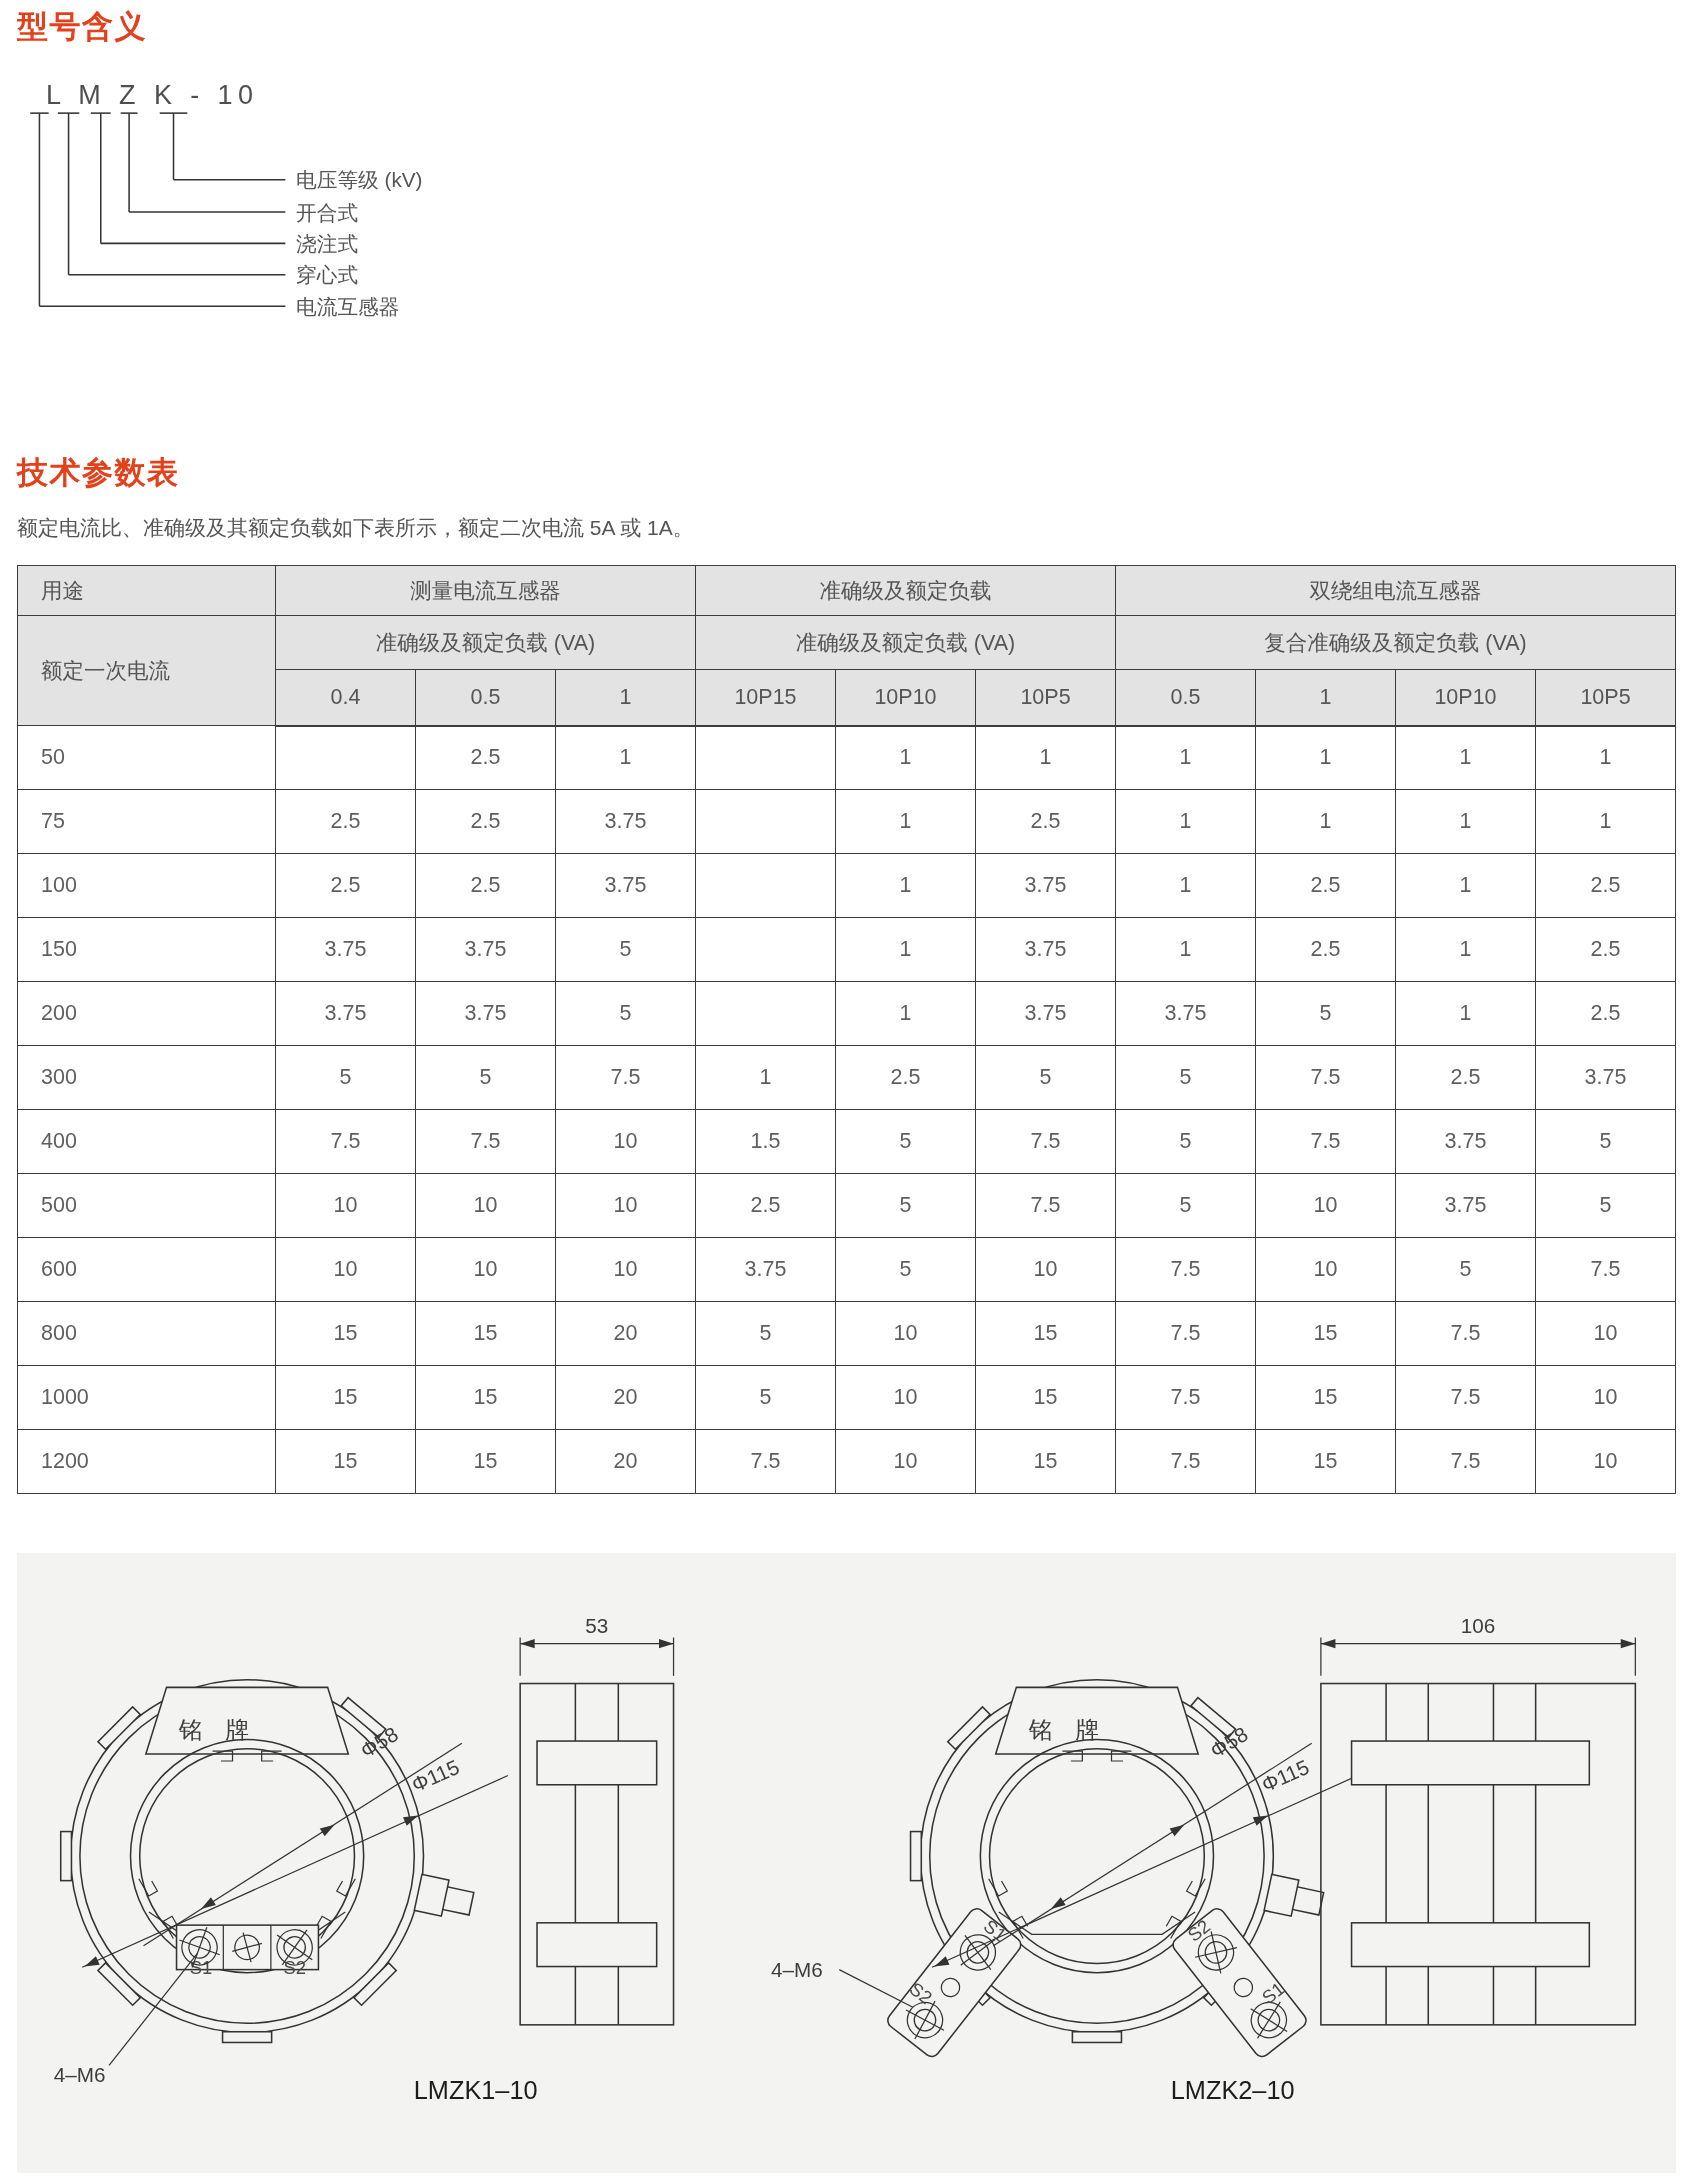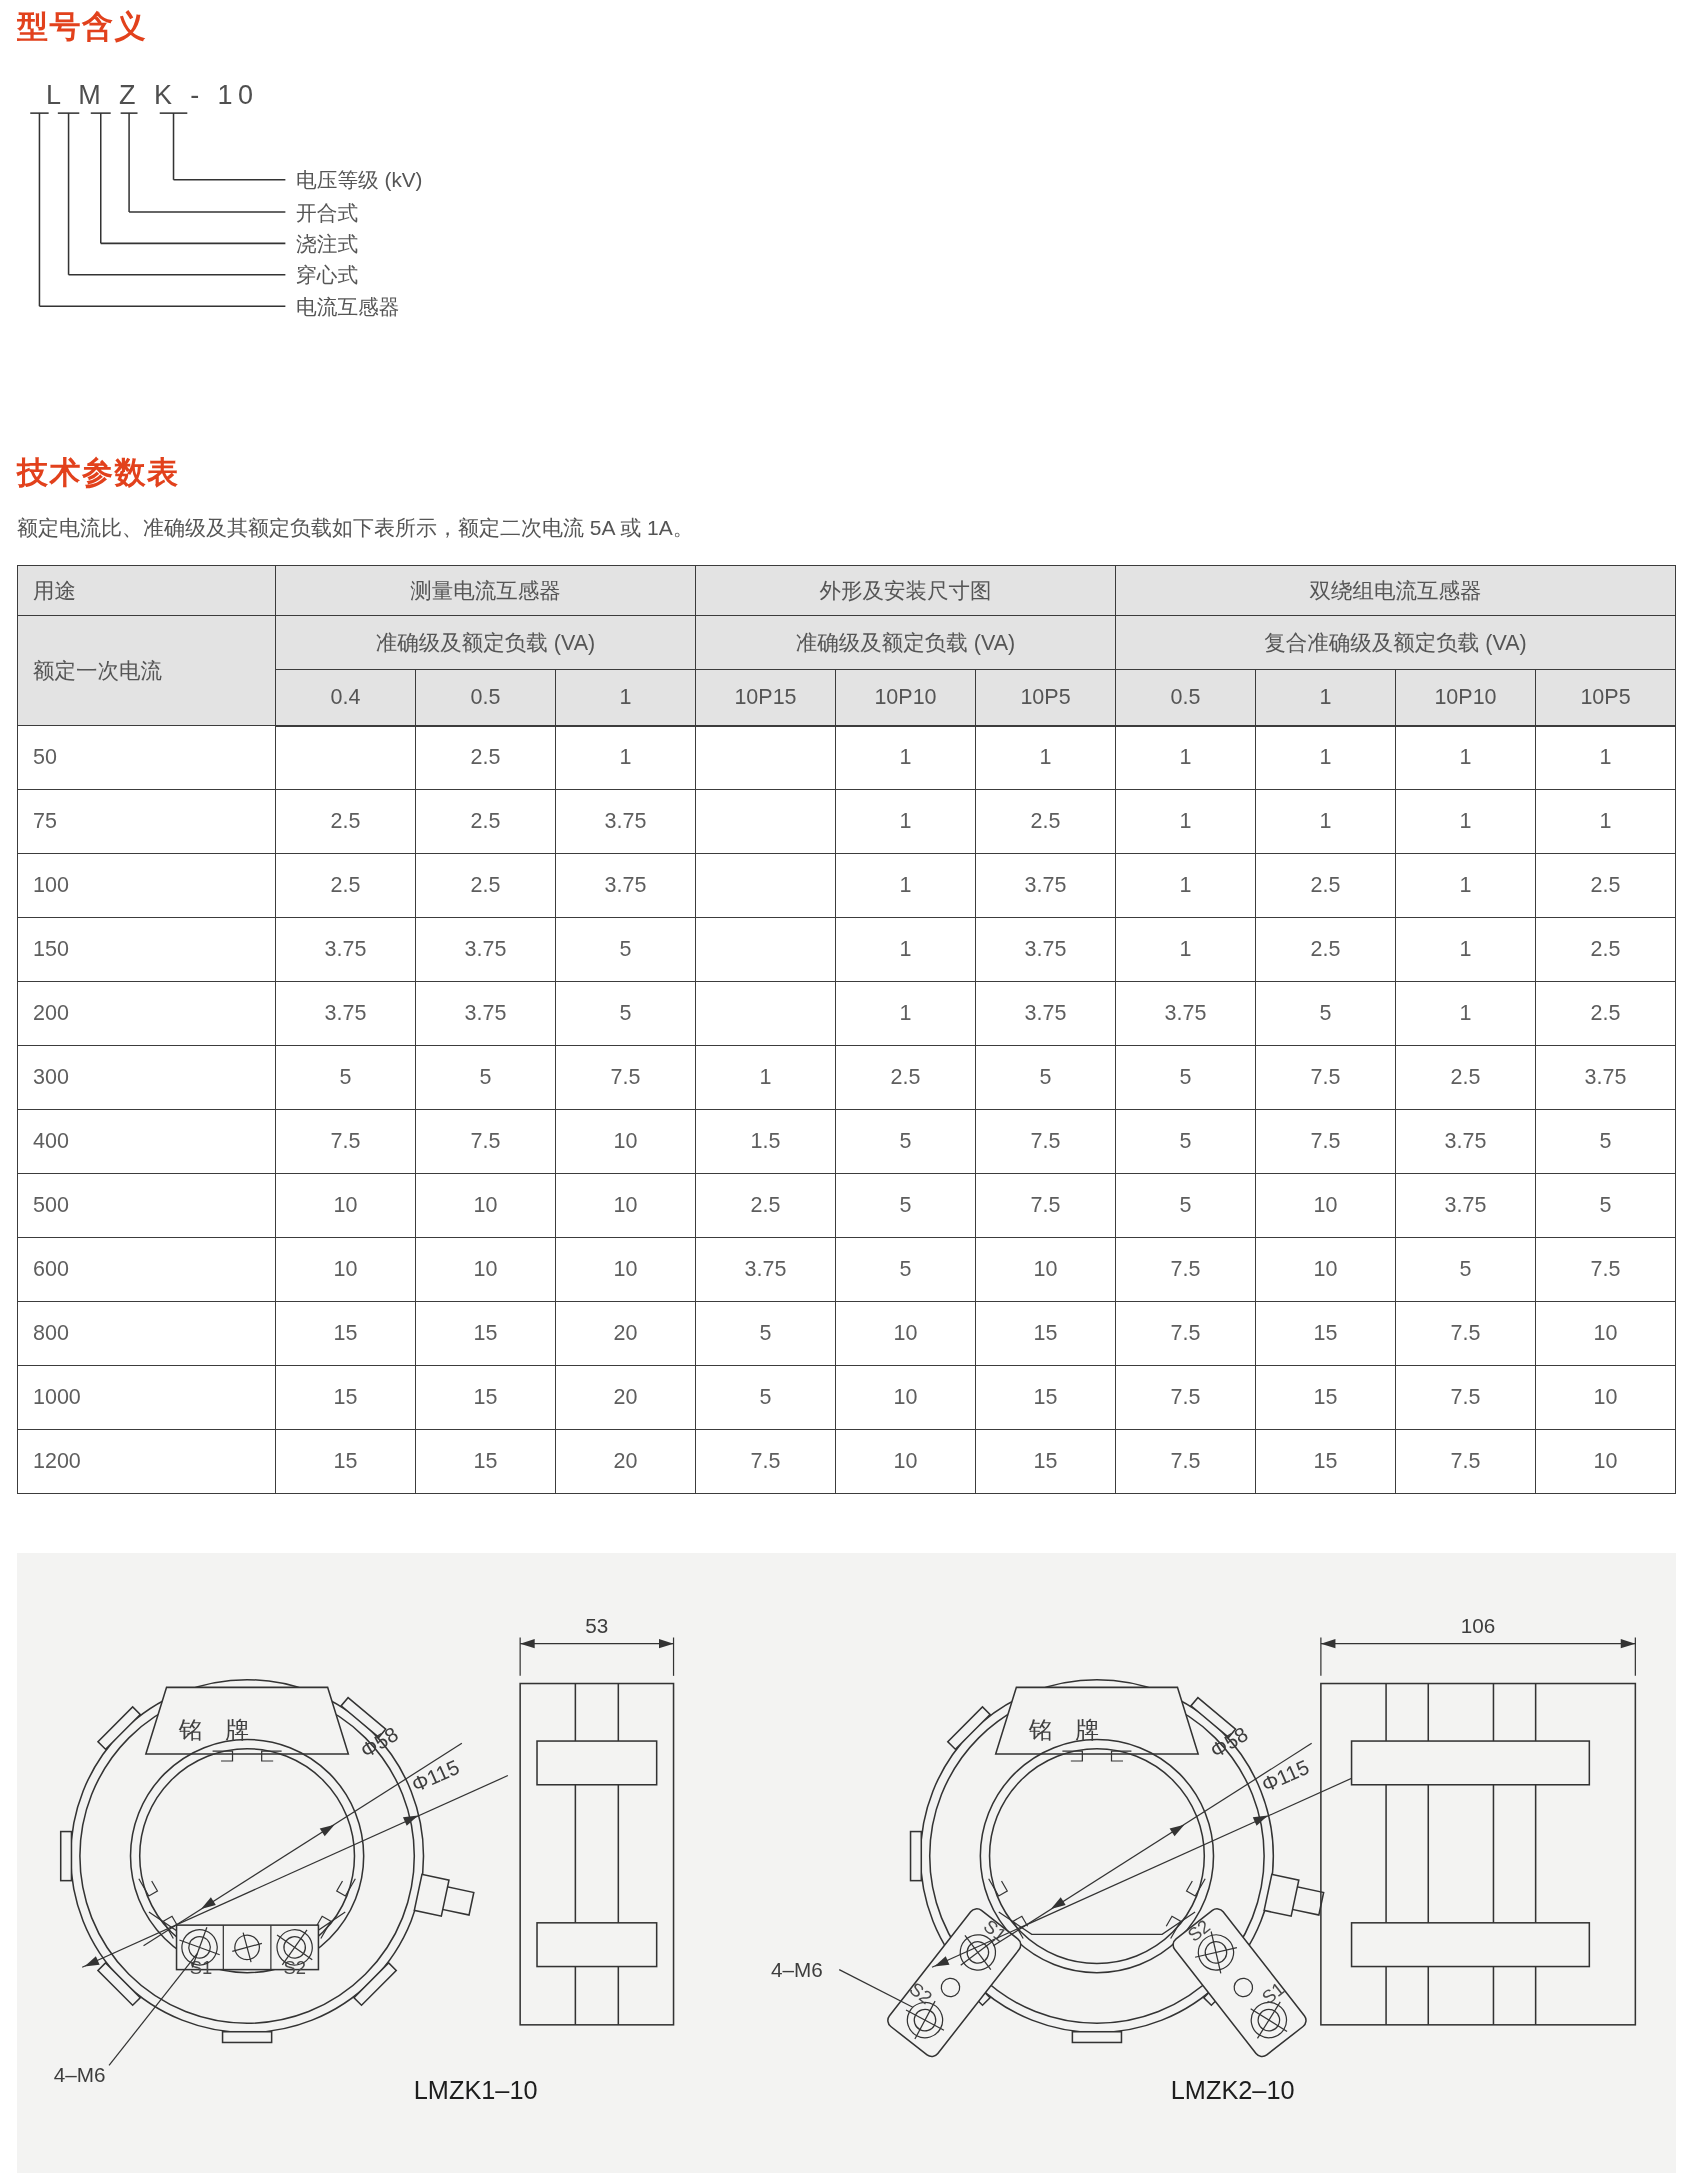--- a/index.html
+++ b/index.html
@@ -20,21 +20,21 @@
   .model-diagram{position:absolute; left:0; top:107px;}
   .model-diagram text{font-family:"Liberation Sans",sans-serif; font-size:27px; fill:var(--txt);}
   .note{position:absolute; left:17px; top:514px; font-size:21px; color:var(--txt); white-space:nowrap;}
   table.params{position:absolute; left:17px; top:565px; width:1659px;
         border-collapse:collapse; table-layout:fixed; border:1.5px solid var(--bd);
         font-size:21.5px; color:var(--tbl-txt);}
   table.params td{border:0.8px solid var(--bd); border-top-width:1.5px; border-bottom-width:1.5px;
         text-align:center; vertical-align:middle; overflow:hidden; white-space:nowrap;}
   table.params thead td{background:var(--hbg); color:#555;}
   table.params .gb{border-left-width:1.5px;}
-  table.params .cfirst{text-align:left; padding-left:15px;}
+  table.params .cfirst{text-align:left; padding-left:23px;}
   tr.hr1{height:50px;} tr.hr2{height:54px;} tr.hr3{height:56px;}
   tr.hr3 td{border-bottom-width:2.3px;}
   tr.dr{height:64px; background:#fff;}
   .panel{position:absolute; left:17px; top:1553px; width:1659px; height:620px; background:var(--panel);}
   svg.drawings{display:block; width:1659px; height:620px;}
   .ln{fill:none; stroke:var(--ln); stroke-width:2px;}
   .lnt{fill:none; stroke:var(--ln); stroke-width:1.6px;}
   .fb{fill:var(--panel); stroke:var(--ln); stroke-width:2px;}
   .dtx{font-family:"Liberation Sans",sans-serif; font-size:27px; fill:#3d3d3d;}
   .stx{font-family:"Liberation Sans",sans-serif; font-size:24px; fill:#4a4a4a;}
@@ -85,21 +85,21 @@
 
   <table class="params">
     <colgroup>
       <col style="width:258px">
       <col span="10">
     </colgroup>
     <thead>
       <tr class="hr1">
         <td class="cfirst">用途</td>
         <td colspan="3" class="gb">测量电流互感器</td>
-        <td colspan="3" class="gb">外形及安装尺寸图</td>
+        <td colspan="3" class="gb">准确级及额定负载</td>
         <td colspan="4" class="gb">双绕组电流互感器</td>
       </tr>
       <tr class="hr2">
         <td class="cfirst" rowspan="2">额定一次电流</td>
         <td colspan="3" class="gb">准确级及额定负载 (VA)</td>
         <td colspan="3" class="gb">准确级及额定负载 (VA)</td>
         <td colspan="4" class="gb">复合准确级及额定负载 (VA)</td>
       </tr>
       <tr class="hr3">
         <td class="gb">0.4</td>

